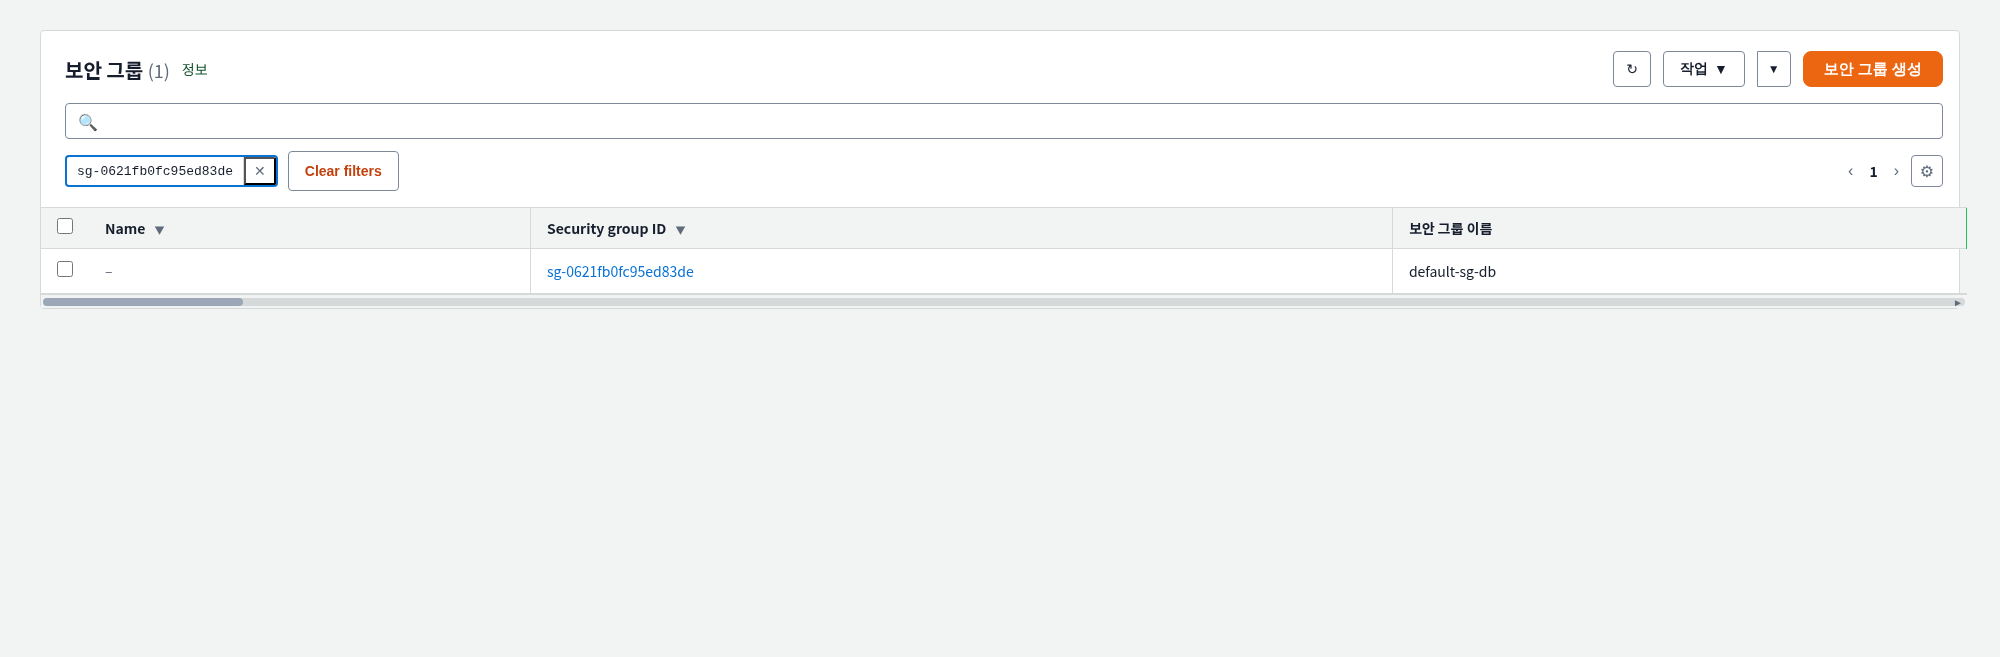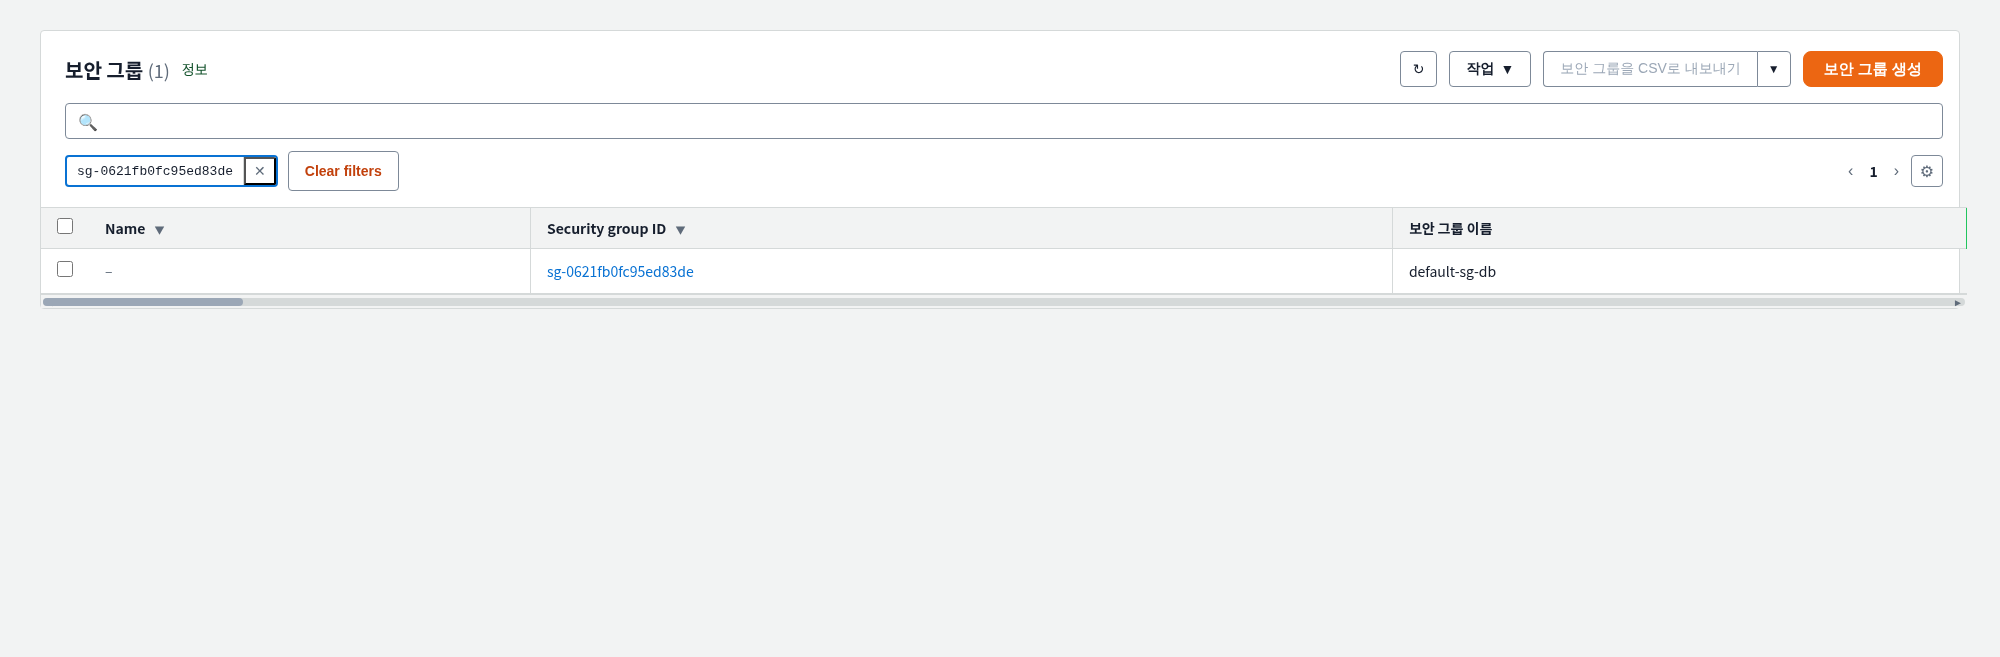--- a/index.html
+++ b/index.html
@@ -403,23 +403,20 @@
     <button class="btn-icon">
       <span>↻</span>
     </button>
 
     <button class="btn-action">
       <span>작업</span>
       <span>▼</span>
     </button>
 
     <div class="btn-export">
-      <button class="btn-export-main">
-        <span>보안 그룹을 CSV로 내보내기</span>
-      </button>
       <button class="btn-export-dropdown">
         <span>▼</span>
       </button>
     </div>
 
     <button class="btn-create">보안 그룹 생성</button>
   </div>
 
   <div class="search-bar">
     <span class="search-icon">🔍</span>

